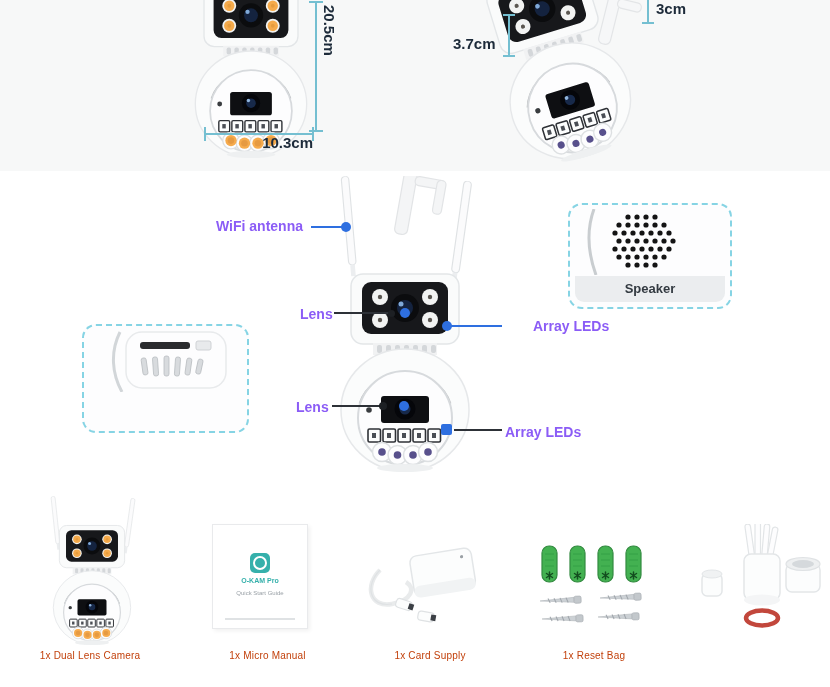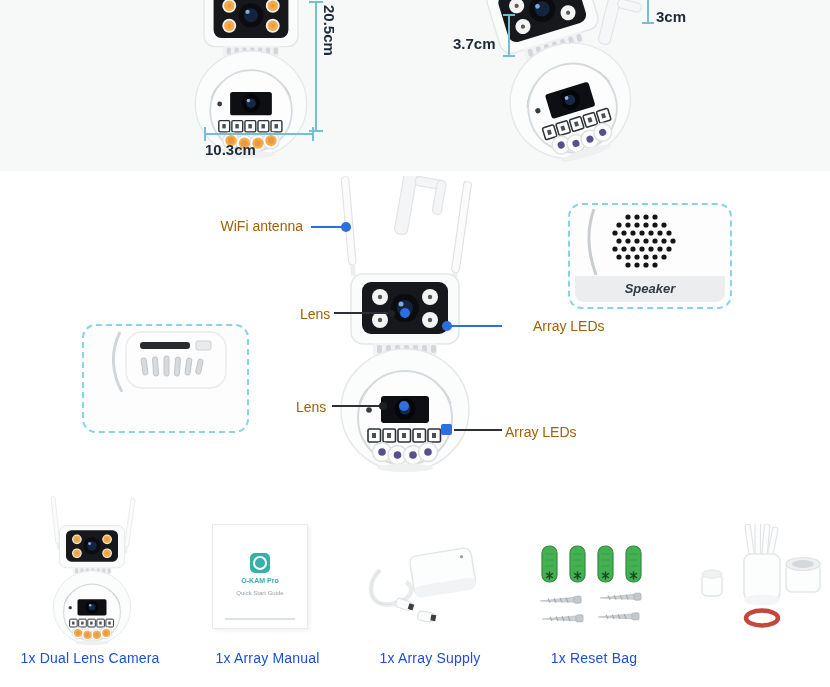--- a/index.html
+++ b/index.html
@@ -3,33 +3,33 @@
 <meta charset="utf-8">
 <style>
   html,body{margin:0;padding:0;background:#fff;}
   .stage{position:relative;width:830px;height:687px;overflow:hidden;background:#fff;
          font-family:"Liberation Sans",sans-serif;}
   .abs{position:absolute;}
   .top-band{position:absolute;left:0;top:0;width:830px;height:171px;background:#f7f8f8;}
   .dim-text{position:absolute;font-size:15px;font-weight:700;color:#1d2b3a;white-space:nowrap;}
   .dim-vtext{writing-mode:vertical-rl;}
   .mline{position:absolute;background:#74bfd1;}
-  .lbl{position:absolute;font-size:14px;font-weight:400;color:#a16207;white-space:nowrap;}
+  .lbl{position:absolute;font-size:14px;font-weight:700;color:#8b5cf6;white-space:nowrap;}
   .leader{position:absolute;height:2px;}
   .leader.blue{background:#2e6fe0;}
   .leader.dark{background:#2d3137;}
   .dot{position:absolute;border-radius:50%;}
   .dot.blue{background:#2e6fe0;}
   .dot.black{background:#1d2024;}
   .bluesq{position:absolute;width:11px;height:11px;background:#2e6fe0;border-radius:2px;}
   .callout{position:absolute;border:2px dashed #86d4e4;border-radius:14px;background:#fdfdfe;}
   .callout .strip{position:absolute;left:5px;right:5px;bottom:5px;height:26px;background:#ebedef;
                   border-radius:0 0 9px 9px;display:flex;align-items:center;justify-content:center;}
-  .callout-text{font-size:13px;font-weight:600;color:#333a41;text-align:center;line-height:16px;font-style:italic;}
-  .pkg-label{position:absolute;top:650px;font-size:14px;font-weight:500;color:#1d4ed8;
+  .callout-text{font-size:13px;font-weight:600;color:#333a41;text-align:center;line-height:16px;}
+  .pkg-label{position:absolute;top:650px;font-size:10px;font-weight:500;color:#c2410c;
              text-align:center;letter-spacing:.2px;white-space:nowrap;}
   .manual{position:absolute;left:212px;top:524px;width:94px;height:103px;background:#fff;
           border:1px solid #e9eaec;box-shadow:2px 2px 4px rgba(0,0,0,.06);
           display:flex;flex-direction:column;align-items:center;}
   .manual-logo{margin-top:28px;width:20px;height:20px;background:#35b0ab;border-radius:5px;
                display:flex;align-items:center;justify-content:center;}
   .manual-logo-ring{width:10px;height:10px;border:2px solid #fff;border-radius:50%;}
   .manual-brand{margin-top:4px;font-size:7px;font-weight:700;color:#35b0ab;}
   .manual-sub{margin-top:6px;font-size:6px;color:#9aa1a7;}
   .manual-fineprint{position:absolute;bottom:8px;left:12px;right:12px;height:2px;background:#dfe2e4;}
@@ -152,42 +152,42 @@
   </svg>
 
   <div class="mline" style="left:315px;top:2px;width:2px;height:130px"></div>
   <div class="mline" style="left:309px;top:1px;width:14px;height:2px"></div>
   <div class="mline" style="left:309px;top:130px;width:14px;height:2px"></div>
   <div class="dim-text dim-vtext" style="left:321px;top:5px">20.5cm</div>
 
   <div class="mline" style="left:205px;top:133px;width:108px;height:2px"></div>
   <div class="mline" style="left:204px;top:127px;width:2px;height:14px"></div>
   <div class="mline" style="left:312px;top:127px;width:2px;height:14px"></div>
-  <div class="dim-text" style="left:205px;top:141px;width:108px;text-align:left">10.3cm</div>
+  <div class="dim-text" style="left:205px;top:134px;width:108px;text-align:right">10.3cm</div>
 
   <div class="abs" style="left:494px;top:-28px;width:132px;height:190px;transform:rotate(-17deg)">
     <svg width="132" height="189" viewBox="0 0 140 200">
         <use href="#cam-front"></use>
       </svg>
   </div>
   <svg class="abs" style="left:596px;top:0" width="52" height="62" viewBox="0 0 52 62">
     <g transform="rotate(14 20 10)" fill="#f6f7f8" stroke="#e3e5e7" stroke-width="1.2">
       <rect x="10" y="-6" width="12" height="52" rx="5"></rect>
       <rect x="20" y="-2" width="24" height="9" rx="4"></rect>
     </g>
   </svg>
 
   <div class="dim-text" style="left:453px;top:35px">3.7cm</div>
   <div class="mline" style="left:508px;top:15px;width:2px;height:42px"></div>
   <div class="mline" style="left:503px;top:14px;width:12px;height:2px"></div>
   <div class="mline" style="left:503px;top:55px;width:12px;height:2px"></div>
 
   <div class="mline" style="left:647px;top:0;width:2px;height:23px"></div>
   <div class="mline" style="left:642px;top:22px;width:12px;height:2px"></div>
-  <div class="dim-text" style="left:656px;top:8px">3cm</div>
+  <div class="dim-text" style="left:656px;top:0px">3cm</div>
 
   <svg class="abs" style="left:320px;top:176px" width="170" height="300" viewBox="0 0 170 300">
     <g transform="rotate(10 95 12)" fill="#f4f5f6" stroke="#e2e4e6" stroke-width="1.2">
       <rect x="82" y="-4" width="13" height="64" rx="5"></rect>
       <rect x="94" y="0" width="30" height="9" rx="4"></rect>
       <rect x="116" y="0" width="9" height="34" rx="4"></rect>
     </g>
     <use href="#antenna" x="26" y="0" width="15" height="102" transform="rotate(-5 33 100)"></use>
     <use href="#antenna" x="126" y="4" width="15" height="106" transform="rotate(8 133 108)"></use>
     <use href="#cam-front" x="15" y="96" width="140" height="200"></use>
@@ -349,17 +349,17 @@
     <ellipse cx="70" cy="76" rx="18" ry="5.5" fill="#f4f5f6"></ellipse>
     <rect x="94" y="40" width="34" height="28" rx="6" fill="#fcfdfd" stroke="#e3e6e8" stroke-width="1.5"></rect>
     <ellipse cx="111" cy="40" rx="17" ry="6.5" fill="#eef0f1" stroke="#dfe2e4" stroke-width="1.2"></ellipse>
     <ellipse cx="111" cy="40" rx="11" ry="4" fill="#d5d9dc"></ellipse>
     <rect x="10" y="50" width="20" height="22" rx="5" fill="#fcfdfd" stroke="#e3e6e8" stroke-width="1.5"></rect>
     <ellipse cx="20" cy="50" rx="10" ry="4" fill="#f0f2f3" stroke="#e3e6e8" stroke-width="1"></ellipse>
     <ellipse cx="70" cy="94" rx="16" ry="7.5" fill="none" stroke="#c2473c" stroke-width="4.5"></ellipse>
   </svg>
 
   <div class="pkg-label" style="left:4px;width:172px">1x Dual Lens Camera</div>
-  <div class="pkg-label" style="left:205px;width:125px">1x Array Manual</div>
-  <div class="pkg-label" style="left:362px;width:136px">1x Array Supply</div>
+  <div class="pkg-label" style="left:205px;width:125px">1x Micro Manual</div>
+  <div class="pkg-label" style="left:362px;width:136px">1x Card Supply</div>
   <div class="pkg-label" style="left:534px;width:120px">1x Reset Bag</div>
 
 </div>
 
 </body></html>

